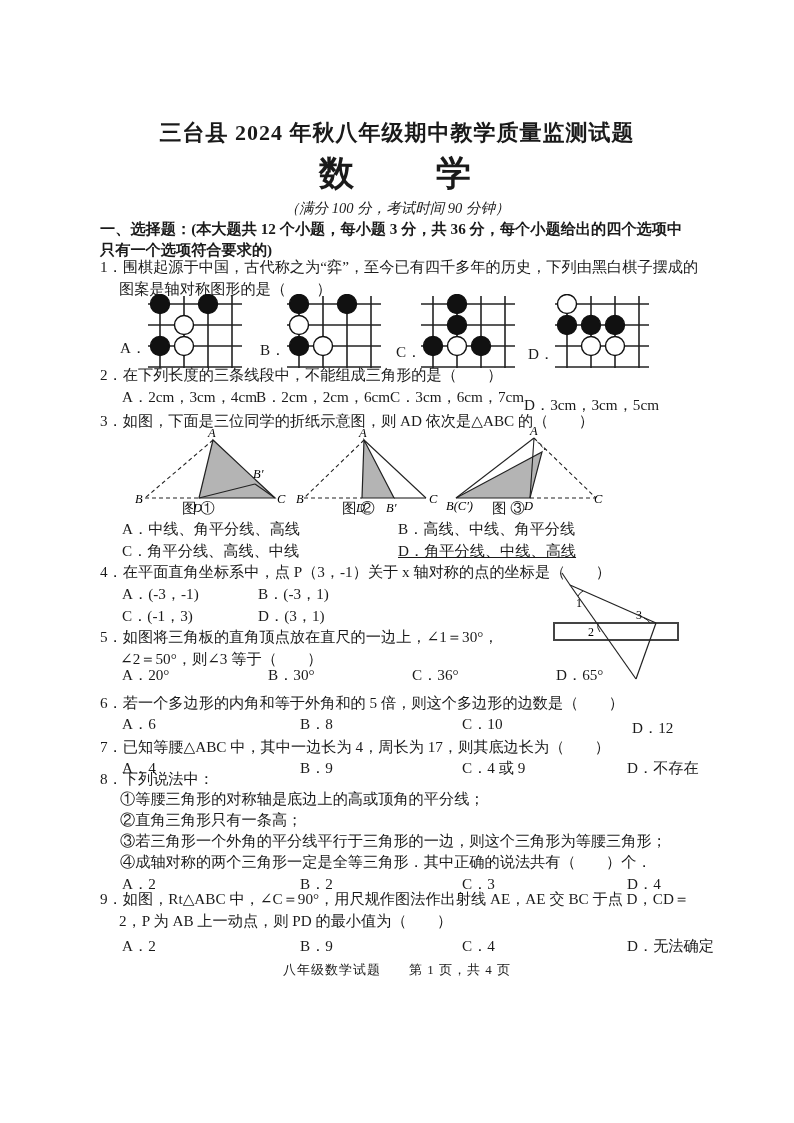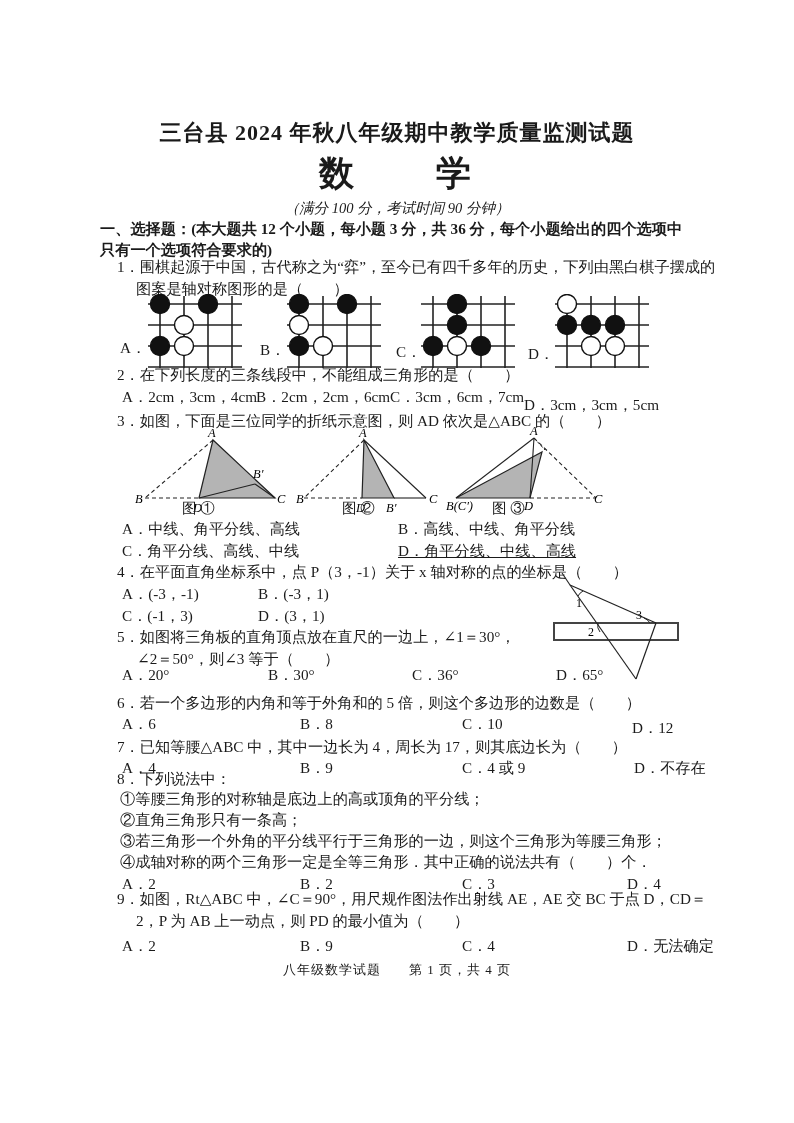--- a/index.html
+++ b/index.html
@@ -10,21 +10,21 @@
     font-family:"Liberation Serif","DejaVu Serif",serif;
     color:#1a1a1a;
     overflow:hidden;
   }
   .abs{position:absolute;}
   .center{left:0;width:794px;text-align:center;}
   .title{font-size:22px;font-weight:bold;letter-spacing:1px;}
   .subject{font-size:35px;font-weight:bold;letter-spacing:4px;}
   .examinfo{font-size:14.5px;font-style:italic;}
   .section{font-size:15.2px;font-weight:bold;line-height:21px;}
-  .qtext{font-size:15.2px;line-height:21.5px;padding-left:19px;text-indent:-19px;margin-left:17px;}
+  .qtext{font-size:15.2px;line-height:21.5px;padding-left:19px;text-indent:-19px;}
   .stmt{font-size:15.2px;white-space:nowrap;}
   .opt{position:absolute;font-size:15.2px;white-space:nowrap;}
   .figcap{font-size:14.5px;white-space:nowrap;}
   .boardlabel{position:absolute;font-size:15.2px;}
   .footer{font-size:13px;letter-spacing:1px;}
   svg text{font-family:"Liberation Serif","DejaVu Serif",serif;}
   .flabel{font-size:12.5px;font-style:italic;}
   .nlabel{font-size:12px;}
 </style>
 </head>
@@ -200,21 +200,21 @@
   <div class="abs qtext" style="top:692px;left:100px;width:592px;">6．若一个多边形的内角和等于外角和的 5 倍，则这个多边形的边数是（　　）</div>
   <span class="opt" style="top:714px;left:122px;">A．6</span>
   <span class="opt" style="top:714px;left:300px;">B．8</span>
   <span class="opt" style="top:714px;left:462px;">C．10</span>
   <span class="opt" style="top:718px;left:632px;">D．12</span>
 
   <div class="abs qtext" style="top:736px;left:100px;width:592px;">7．已知等腰△ABC 中，其中一边长为 4，周长为 17，则其底边长为（　　）</div>
   <span class="opt" style="top:758px;left:122px;">A．4</span>
   <span class="opt" style="top:758px;left:300px;">B．9</span>
   <span class="opt" style="top:758px;left:462px;">C．4 或 9</span>
-  <span class="opt" style="top:758px;left:627px;margin-left:7px;">D．不存在</span>
+  <span class="opt" style="top:758px;left:627px;">D．不存在</span>
 
   <div class="abs qtext" style="top:768px;left:100px;width:592px;">8．下列说法中：</div>
   <div class="abs stmt" style="top:789px;left:120px;">①等腰三角形的对称轴是底边上的高或顶角的平分线；</div>
   <div class="abs stmt" style="top:810px;left:120px;">②直角三角形只有一条高；</div>
   <div class="abs stmt" style="top:831px;left:120px;">③若三角形一个外角的平分线平行于三角形的一边，则这个三角形为等腰三角形；</div>
   <div class="abs stmt" style="top:852px;left:120px;">④成轴对称的两个三角形一定是全等三角形．其中正确的说法共有（　　）个．</div>
   <span class="opt" style="top:874px;left:122px;">A．2</span>
   <span class="opt" style="top:874px;left:300px;">B．2</span>
   <span class="opt" style="top:874px;left:462px;">C．3</span>
   <span class="opt" style="top:874px;left:627px;">D．4</span>

